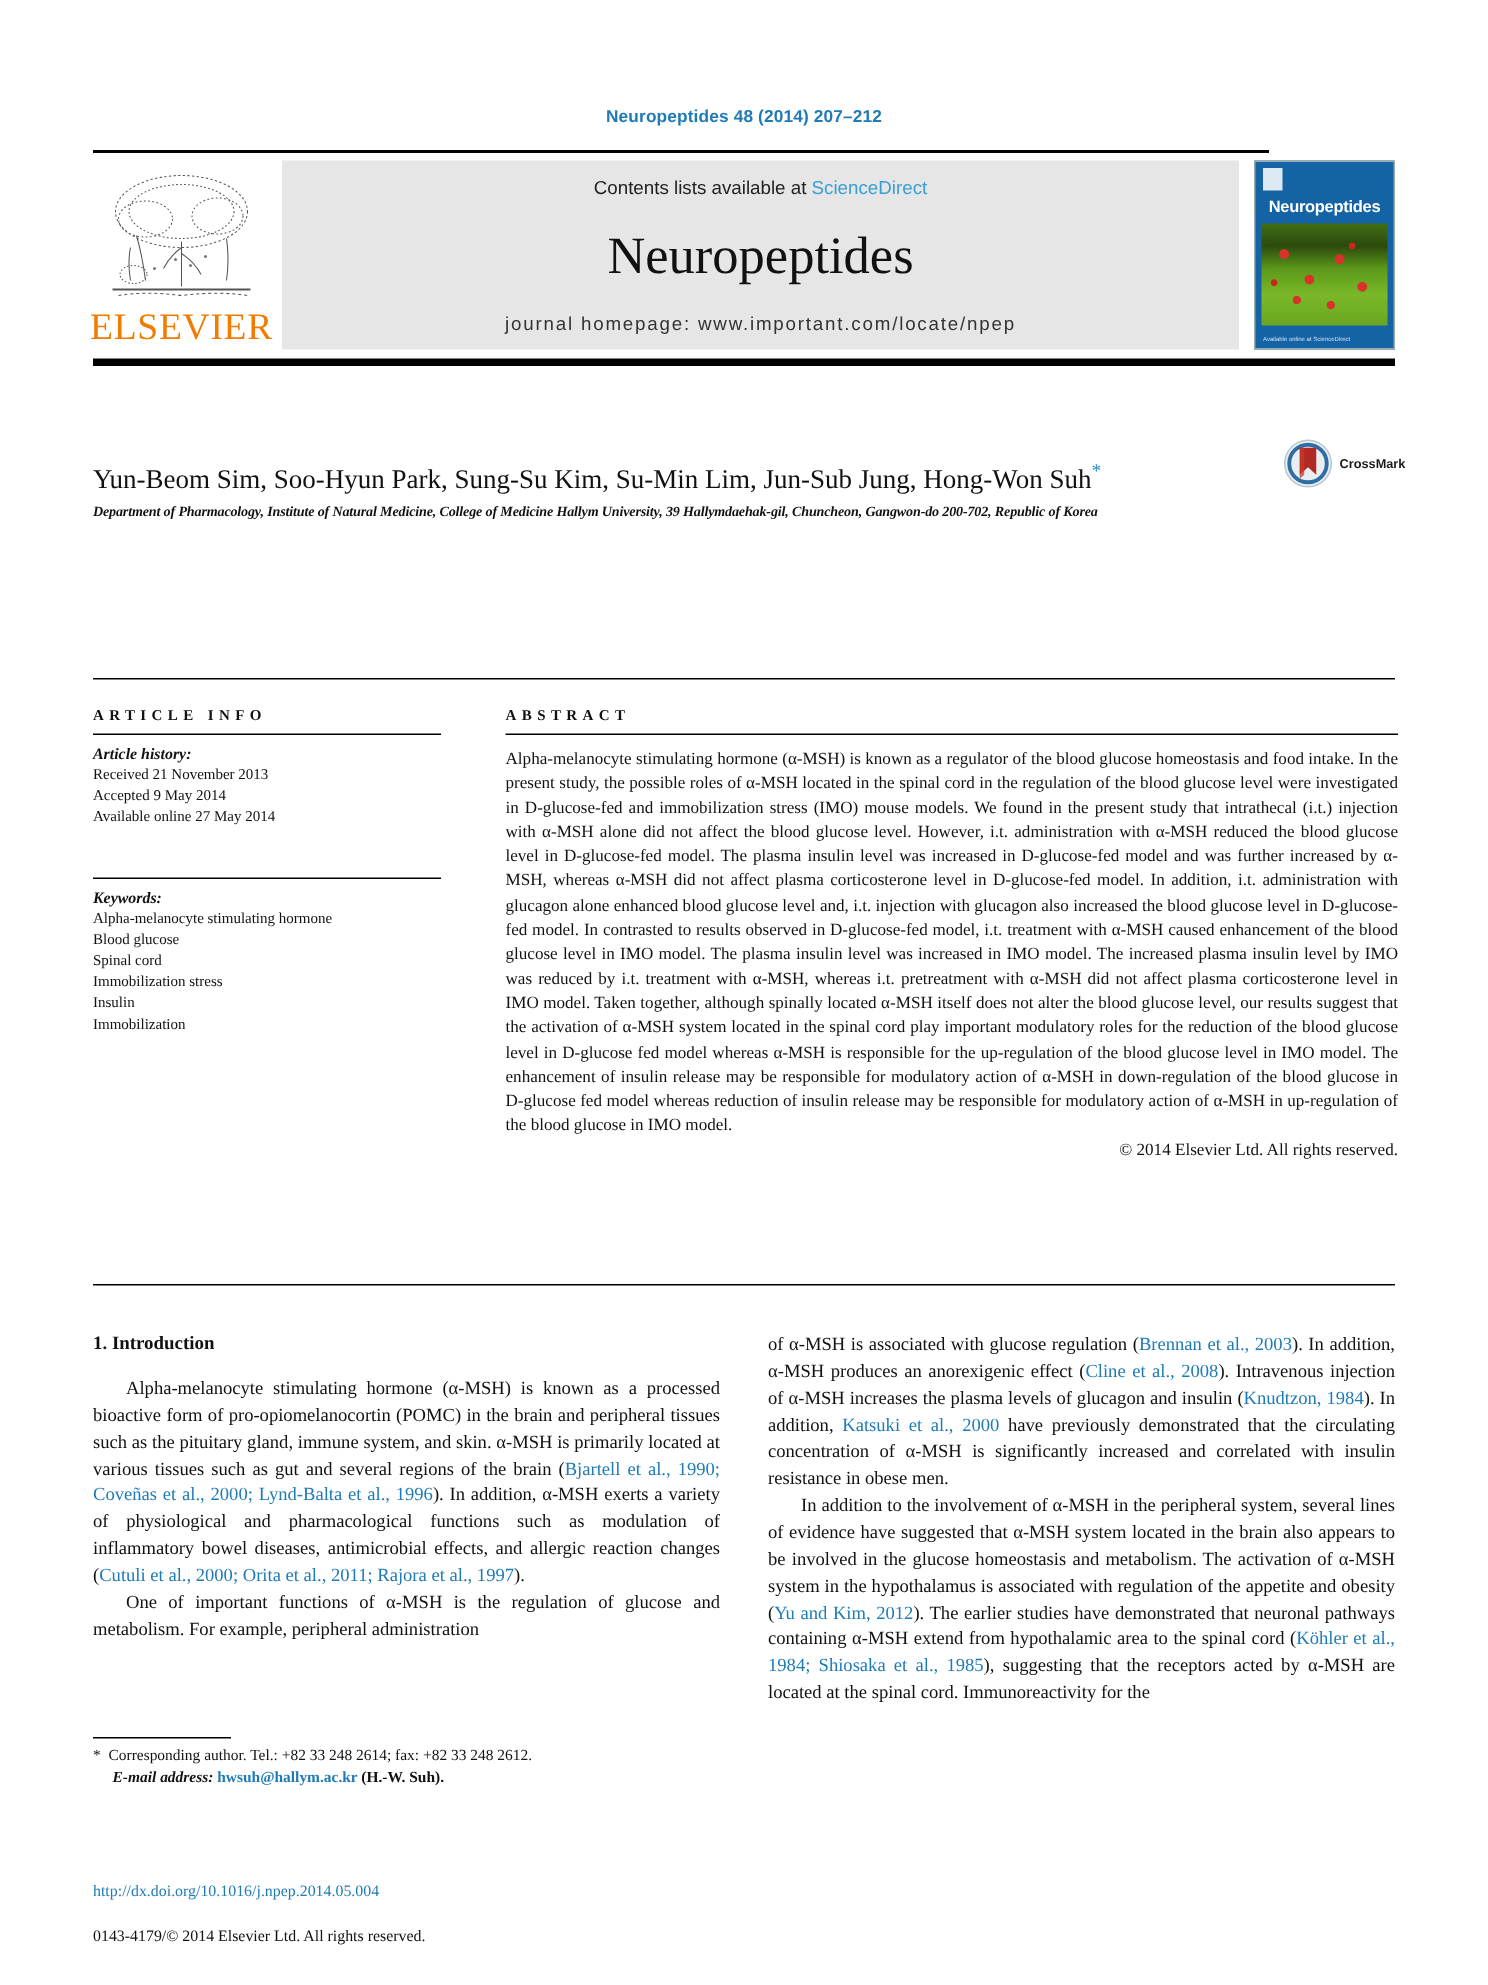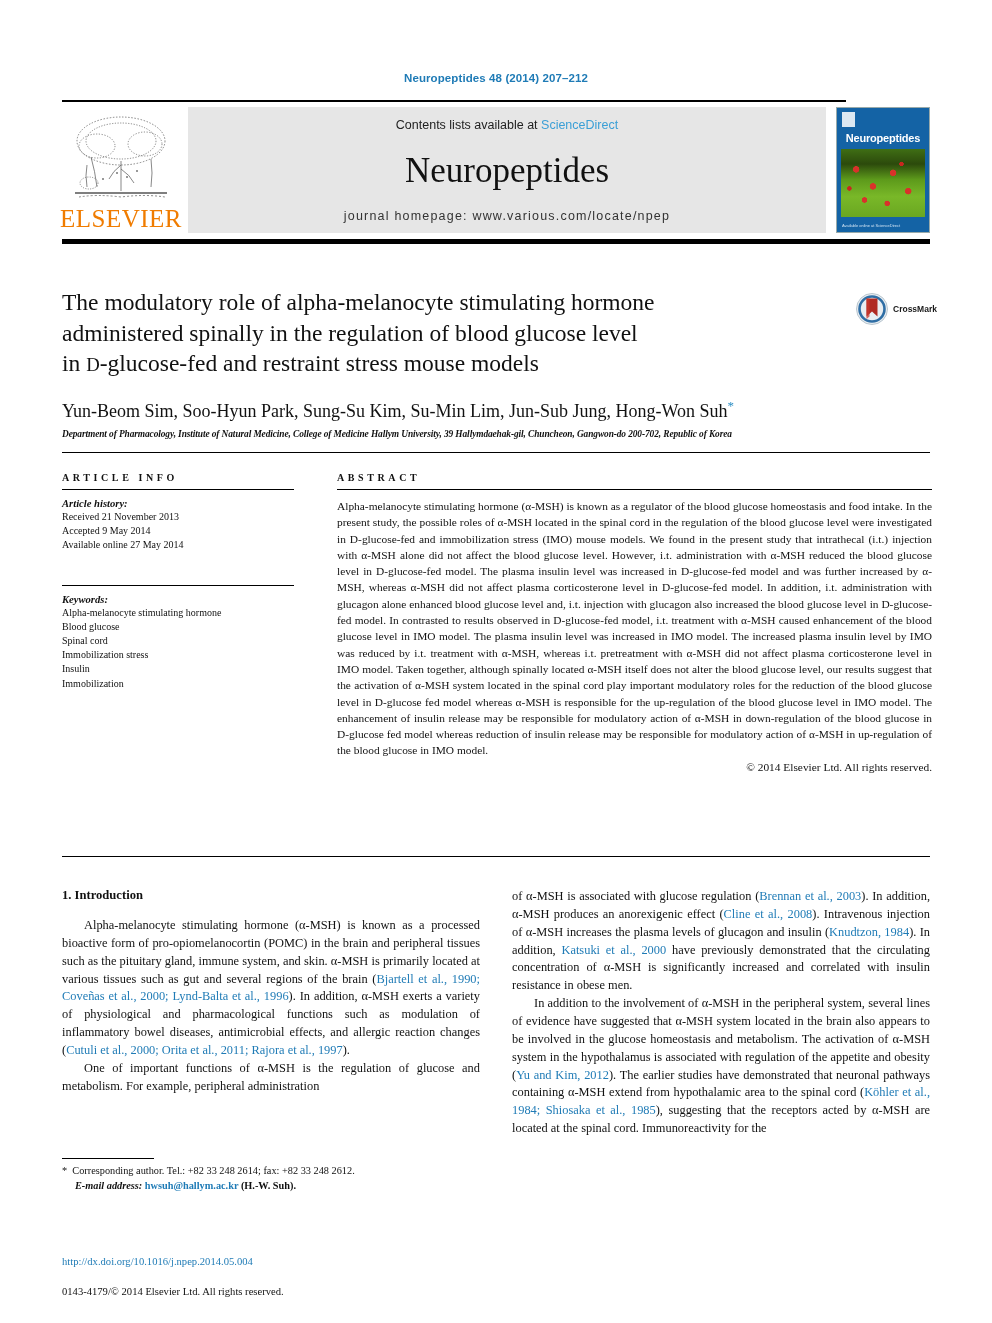--- a/index.html
+++ b/index.html
@@ -391,40 +391,35 @@
             <circle cx="36" cy="66" r="1"></circle>
               <circle cx="70" cy="58" r="1"></circle>
           </g>
         </svg>
         <div class="elsevier-word">ELSEVIER</div>
       </div>
 
       <div class="sd-box">
         <div class="sd-line"><span>Contents lists available at </span><span class="sd-link">ScienceDirect</span></div>
         <div class="journal-name">Neuropeptides</div>
-        <div class="homepage-line">journal homepage: www.various.com/locate/npep</div>
+        <div class="homepage-line">journal homepage: www.important.com/locate/npep</div>
       </div>
 
       <div class="cover-thumb">
         <div class="cover-topmark"></div>
         <div class="cover-title">Neuropeptides</div>
         <div class="cover-img"></div>
         <div class="cover-foot">Available online at ScienceDirect</div>
       </div>
 
     </div>
     <div class="rule-bottom"></div>
   </div>
 
   <div class="title-block">
-    <h1 class="article-title">
-      <span>The modulatory role of alpha-melanocyte stimulating hormone</span><br>
-      <span>administered spinally in the regulation of blood glucose level</span><br>
-      <span>in </span><span class="smallcap">D</span><span>-glucose-fed and restraint stress mouse models</span>
-    </h1>
     <div class="authors"><span>Yun-Beom Sim, Soo-Hyun Park, Sung-Su Kim, Su-Min Lim, Jun-Sub Jung, Hong-Won Suh</span><span class="star-sup">*</span></div>
     <div class="affiliation">Department of Pharmacology, Institute of Natural Medicine, College of Medicine Hallym University, 39 Hallymdaehak-gil, Chuncheon, Gangwon-do 200-702, Republic of Korea</div>
   </div>
 
   <div class="crossmark">
     <svg width="34" height="34" viewBox="0 0 34 34">
       <circle cx="17" cy="17" r="15.5" fill="#e9eef2" stroke="#b9c6cf" stroke-width="1"></circle>
       <circle cx="17" cy="17" r="12.5" fill="none" stroke="#2f6ea5" stroke-width="2.6"></circle>
       <path d="M11.5 6.5 h11 v18 l-5.5 -5 l-5.5 5 z" fill="#b02a23"></path>
       <path d="M11.5 6.5 h3 v18 l-3 2.6 z" fill="#c9392f" opacity="0.75"></path>

